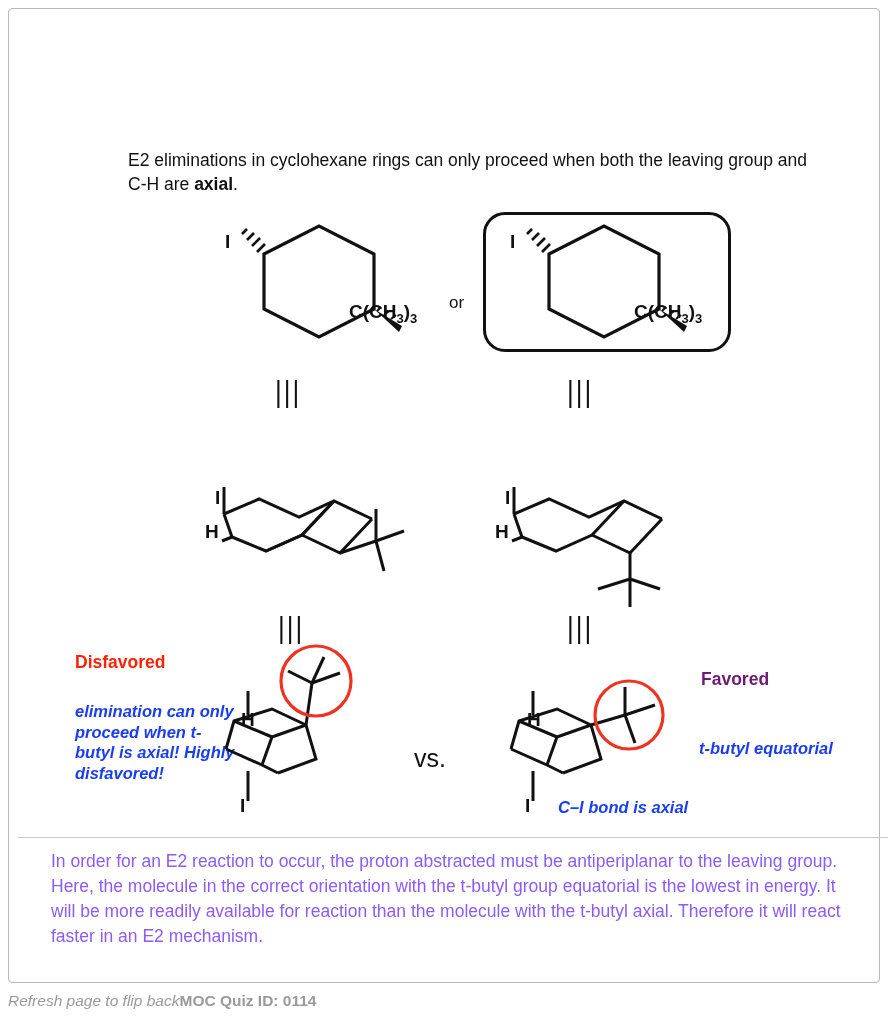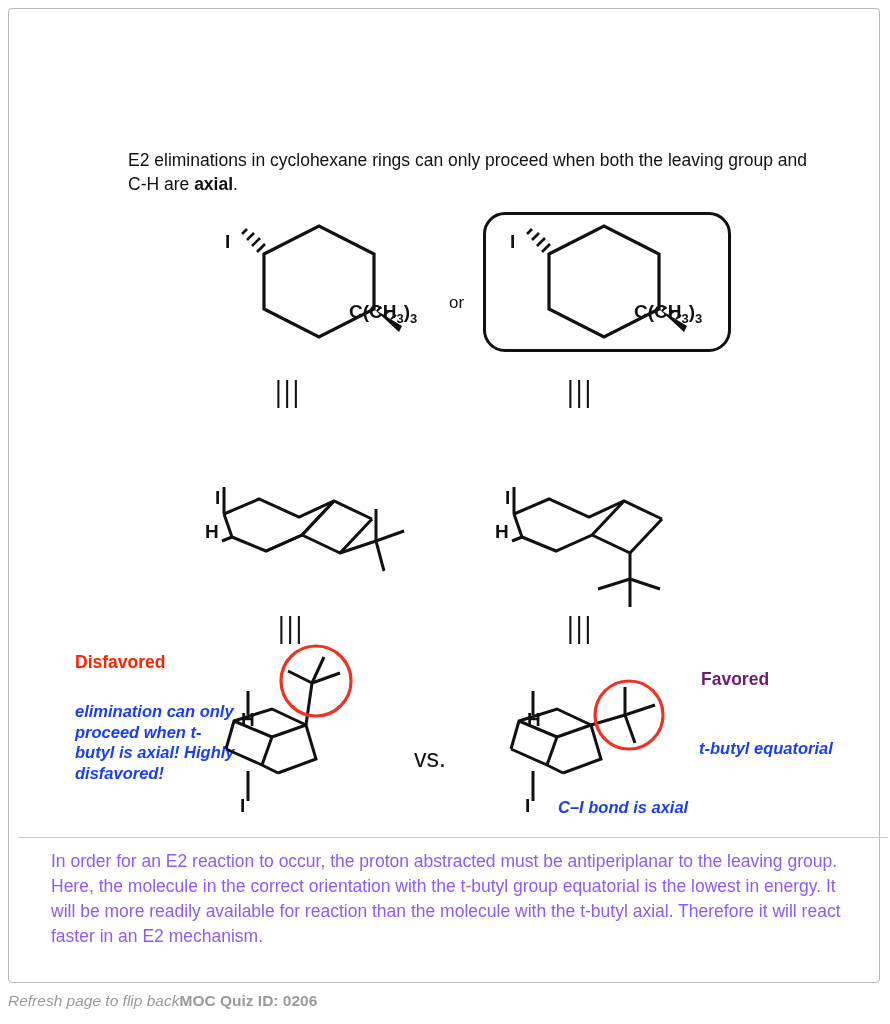--- a/index.html
+++ b/index.html
@@ -278,14 +278,14 @@
   <div class="blue-note note-right-1">t-butyl equatorial</div>
   <div class="blue-note note-right-2">C–I bond is axial</div>
 
   <div class="divider"></div>
 
   <div class="bottom-text">In order for an E2 reaction to occur, the proton abstracted must be antiperiplanar to the leaving group.  Here, the molecule in the correct orientation with the t-butyl group equatorial is the lowest in energy.  It will be more readily available for reaction than the molecule with the t-butyl axial.  Therefore it will react faster in an E2 mechanism.</div>
 </div>
 
 <div class="footer">
   <span>Refresh page to flip back</span>
-  <span class="right">MOC Quiz ID: 0206</span>
+  <span class="right">MOC Quiz ID: 0114</span>
 </div>
 
 </body></html>

